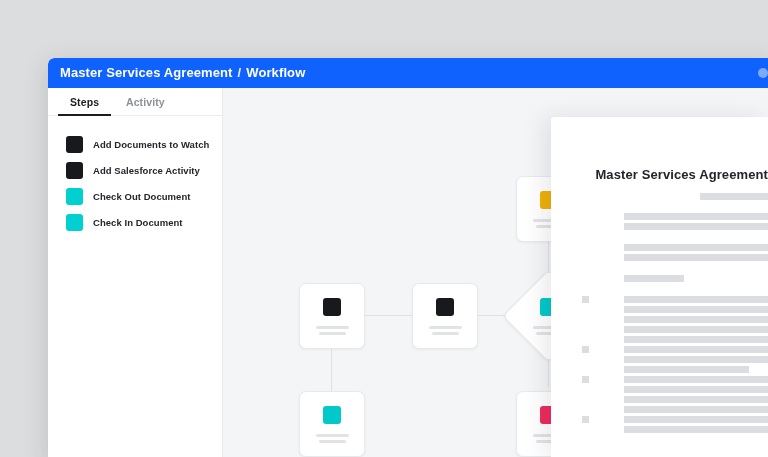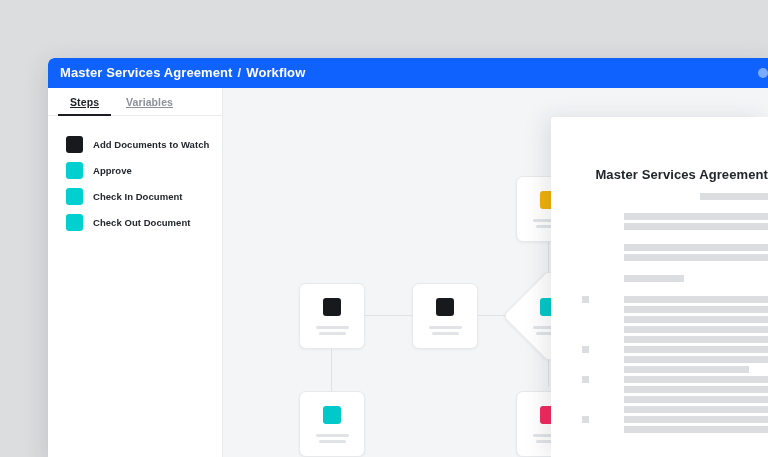--- a/index.html
+++ b/index.html
@@ -81,21 +81,20 @@
   }
   .tab {
     position: absolute;
     top: 0;
     height: 27px;
     line-height: 29px;
     font-size: 10.5px;
     font-weight: bold;
     color: #8b9099;
     letter-spacing: .1px;
-    text-decoration: underline;
   }
   .tab.active { color: #1b1d22; }
   .tab.active::after {
     content: "";
     position: absolute;
     left: -12px;
     right: -12px;
     bottom: -1px;
     height: 2px;
     background: #1b1d22;
@@ -251,38 +250,38 @@
   <div id="title-bar">
     <div id="breadcrumb">
       <span>Master Services Agreement</span><span class="crumb-sep">/</span><span>Workflow</span>
     </div>
     <div id="avatar"></div>
   </div>
 
   <div id="left-panel">
     <div id="tab-bar">
       <div class="tab active" id="tab-steps">Steps</div>
-      <div class="tab" id="tab-variables">Variables</div>
+      <div class="tab" id="tab-variables">Activity</div>
     </div>
     <div id="step-list">
         <div class="step-item">
           <div class="step-swatch" style="background: rgb(24, 25, 28);"></div>
           <div class="step-label">Add Documents to Watch</div>
         </div>
         <div class="step-item">
+          <div class="step-swatch" style="background: rgb(24, 25, 28);"></div>
+          <div class="step-label">Add Salesforce Activity</div>
+        </div>
+        <div class="step-item">
           <div class="step-swatch" style="background: rgb(0, 208, 207);"></div>
-          <div class="step-label">Approve</div>
+          <div class="step-label">Check Out Document</div>
         </div>
         <div class="step-item">
           <div class="step-swatch" style="background: rgb(0, 208, 207);"></div>
           <div class="step-label">Check In Document</div>
-        </div>
-        <div class="step-item">
-          <div class="step-swatch" style="background: rgb(0, 208, 207);"></div>
-          <div class="step-label">Check Out Document</div>
         </div>
       </div>
   </div>
 
   <div id="canvas">
     <div id="edges">
         <div class="edge" style="left: 140px; top: 226.5px; width: 49px; height: 1px;"></div>
         <div class="edge" style="left: 253px; top: 226.5px; width: 40px; height: 1px;"></div>
         <div class="edge" style="left: 357px; top: 226.5px; width: 80px; height: 1px;"></div>
         <div class="edge" style="left: 324.5px; top: 152px; width: 1px; height: 62px;"></div>

